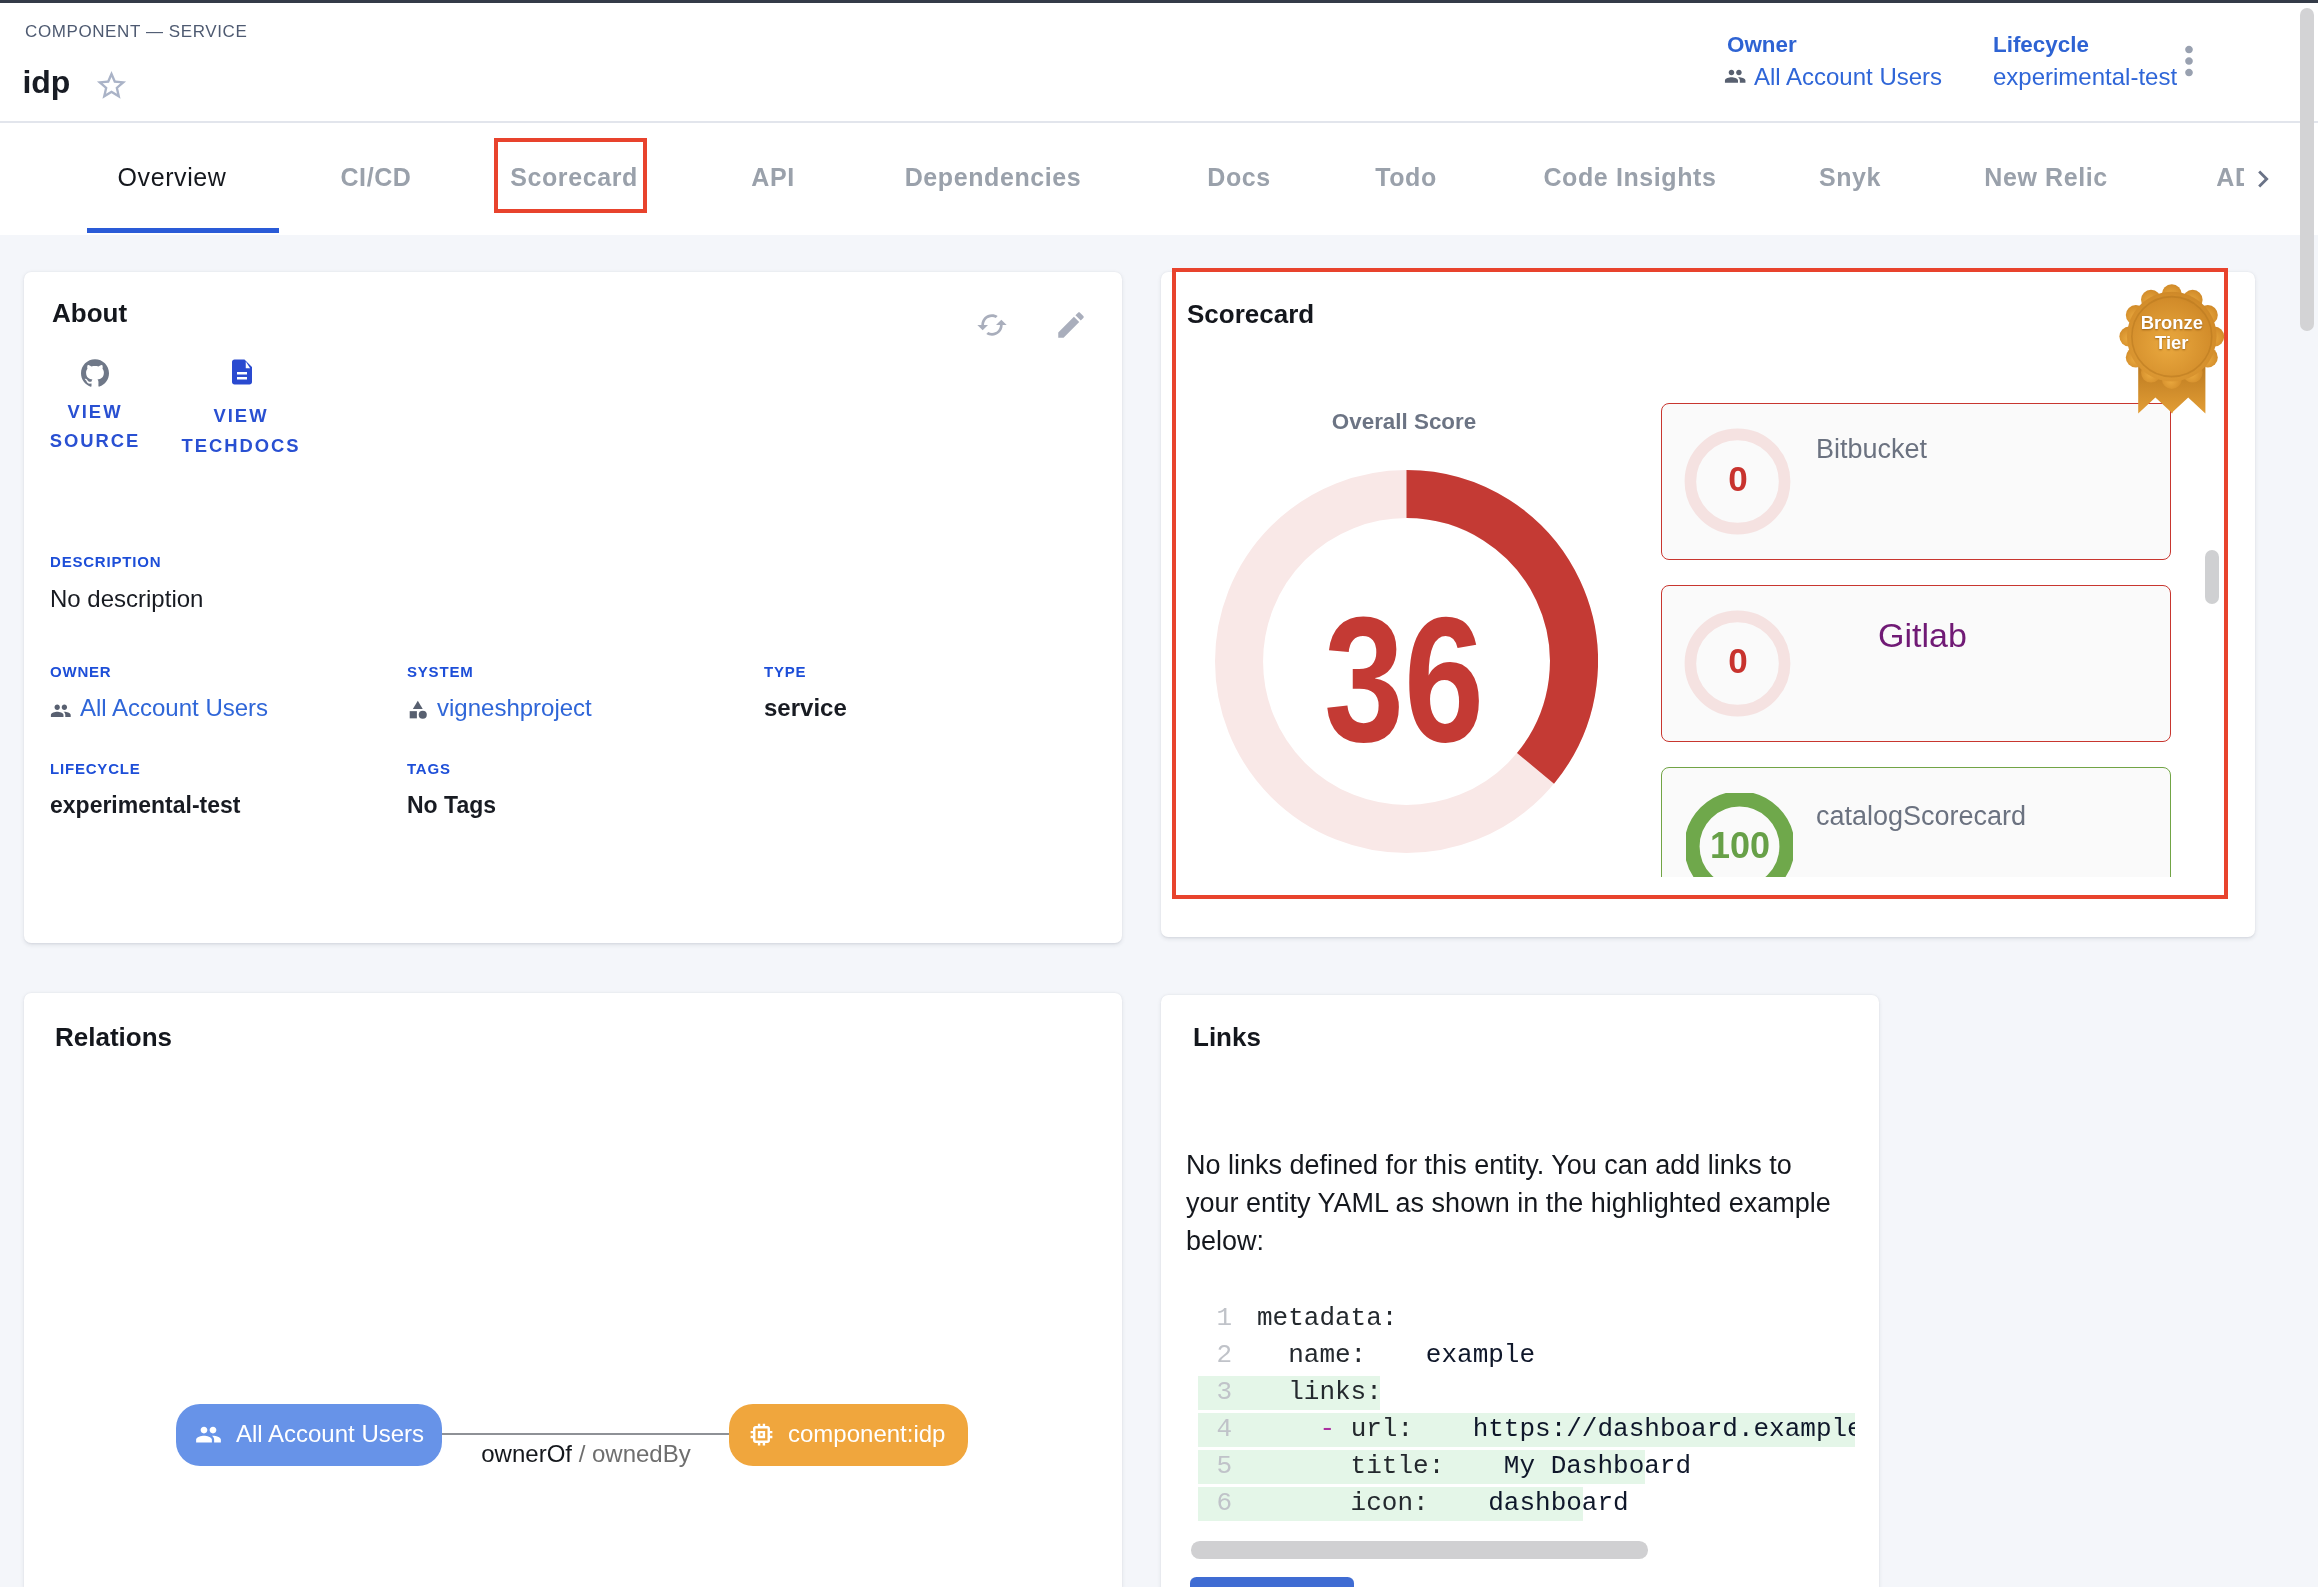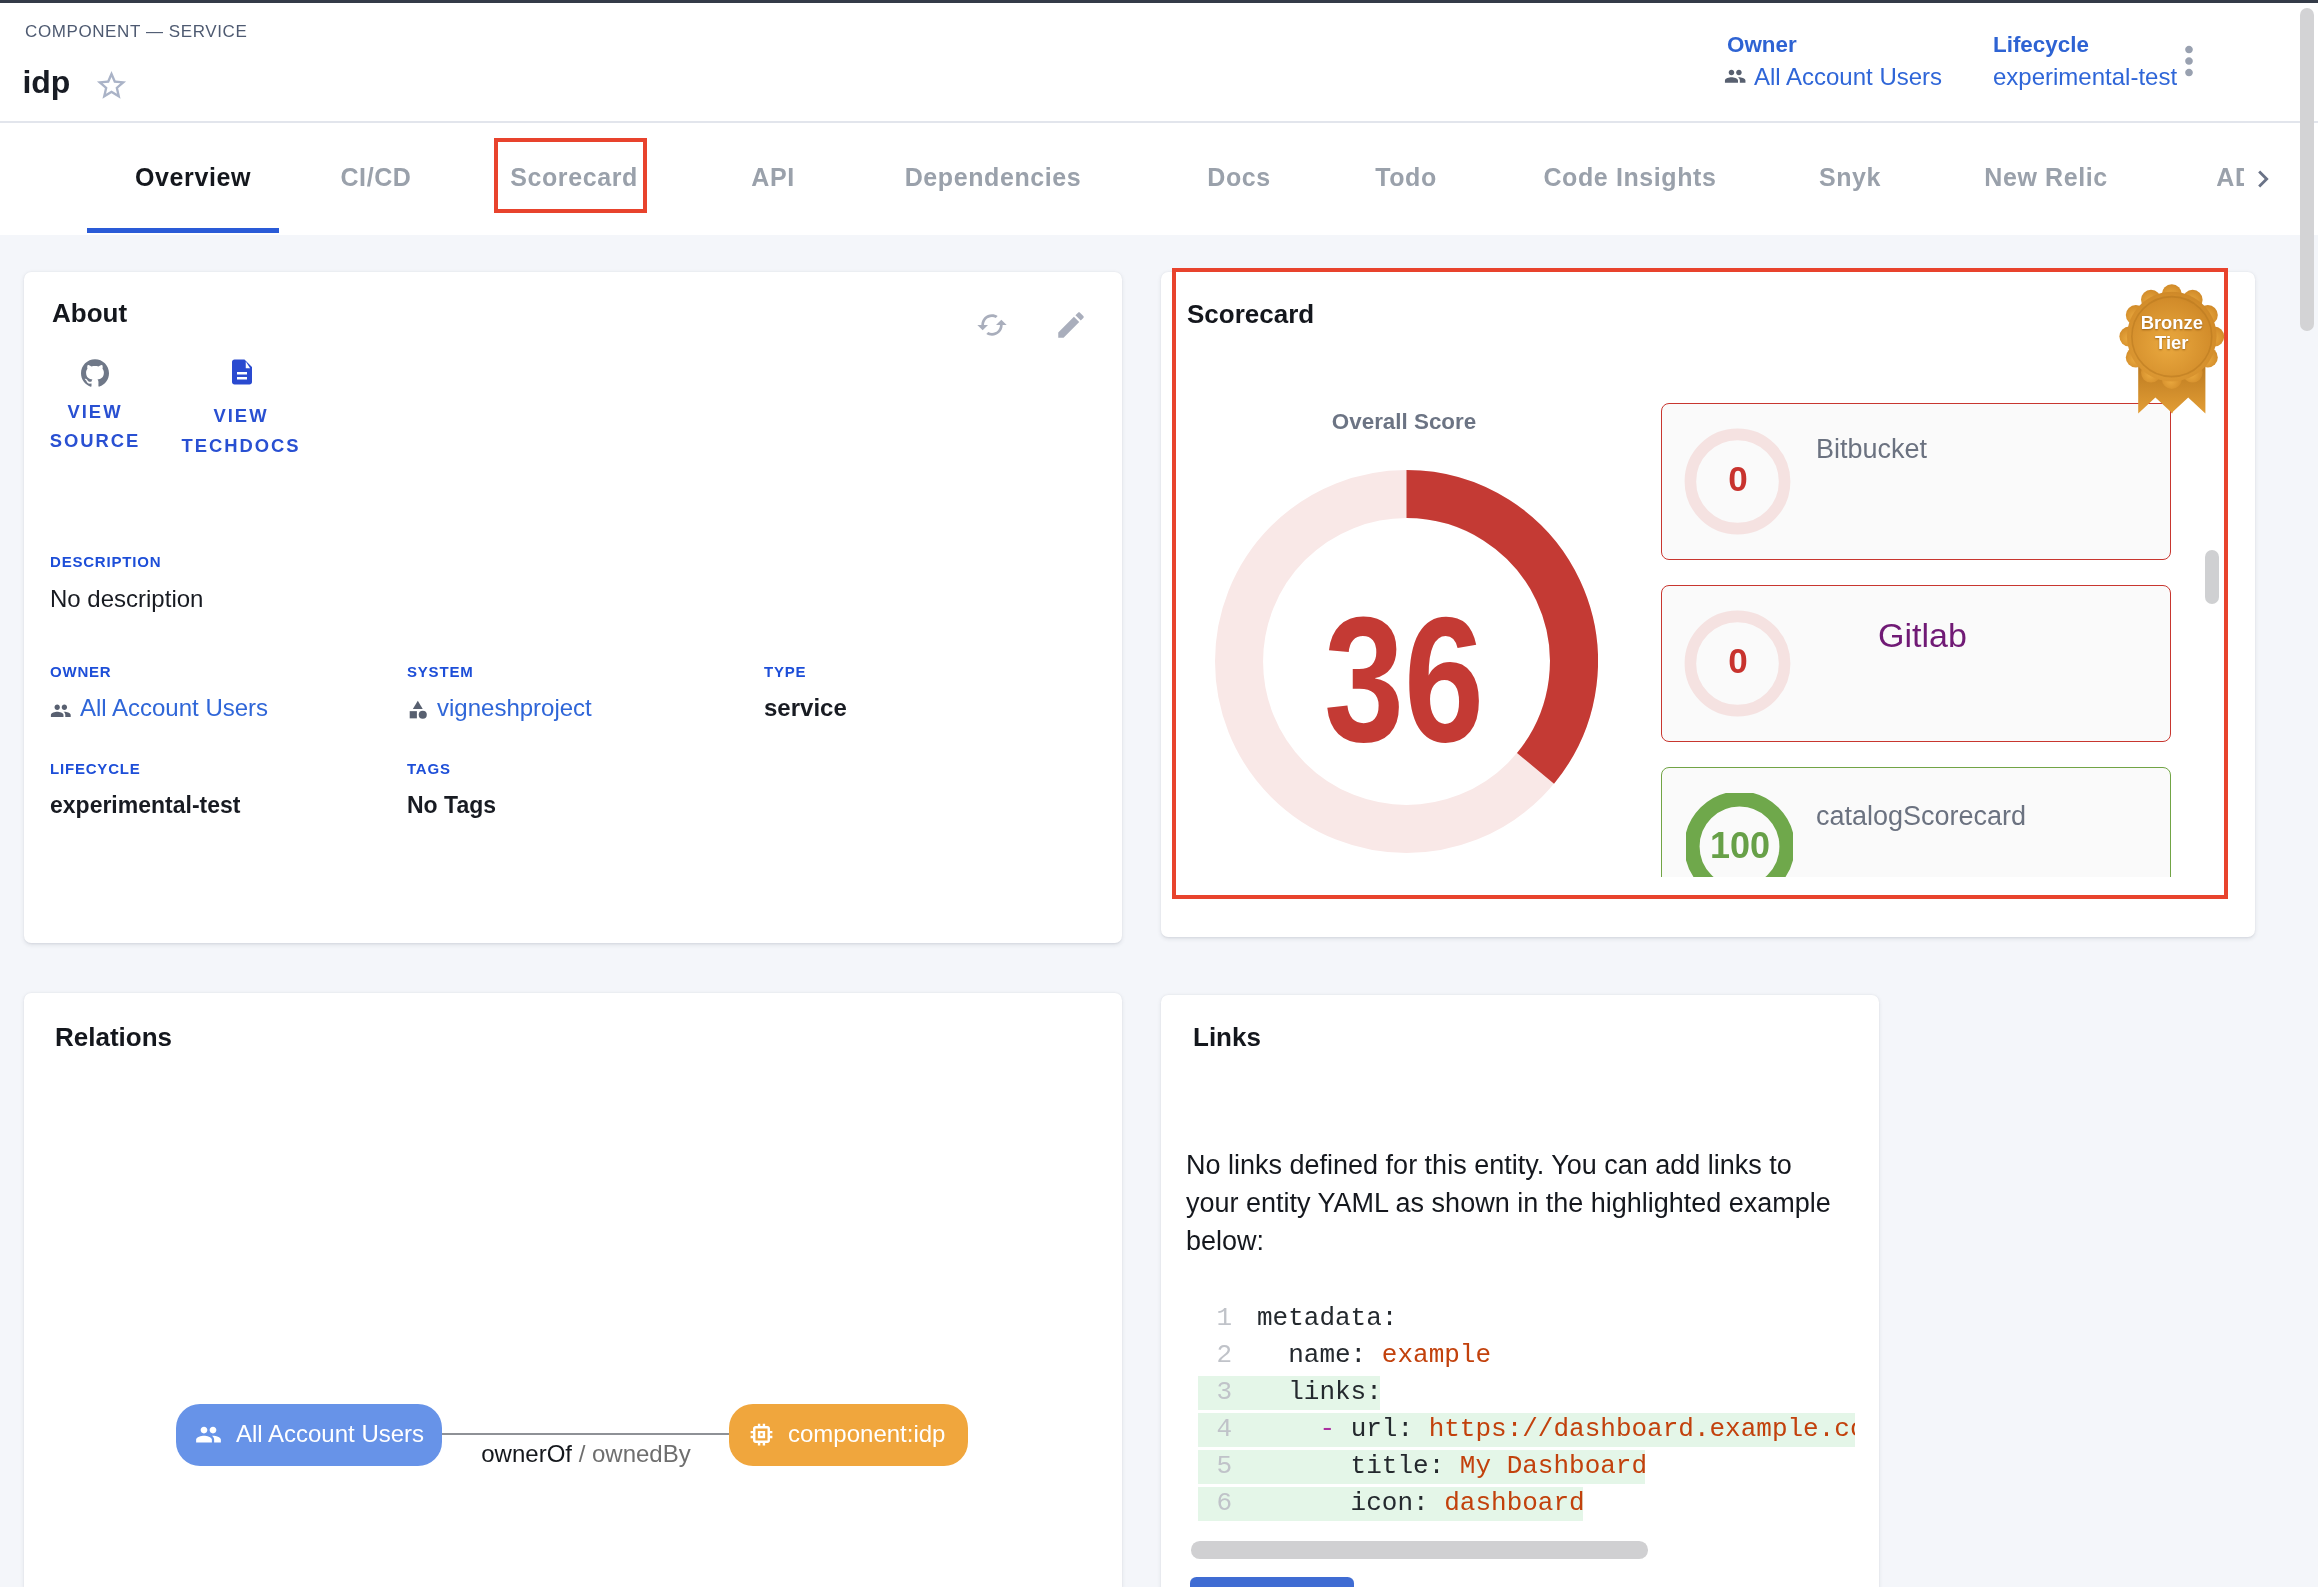--- a/index.html
+++ b/index.html
@@ -33,21 +33,21 @@
 
 <div class="abs nw" style="left:1993px; top:32px; font-size:22.4px; font-weight:700; color:#2e63d3;">Lifecycle</div>
 <div class="abs nw" style="left:1993px; top:63px; font-size:24px; color:#2f66d8;">experimental-test</div>
 
 <svg class="abs" style="left:2166px; top:38px;" width="46" height="46" viewBox="0 0 24 24" fill="#99a1b0">
     <path d="M12 8c1.1 0 2-.9 2-2s-.9-2-2-2-2 .9-2 2 .9 2 2 2zm0 2c-1.1 0-2 .9-2 2s.9 2 2 2 2-.9 2-2-.9-2-2-2zm0 6c-1.1 0-2 .9-2 2s.9 2 2 2 2-.9 2-2-.9-2-2-2z"></path>
   </svg>
 
 <div class="abs" style="left:0; top:121px; width:2319px; height:1.6px; background:#e2e5ec;"></div>
 
-<div class="tab" style="left:193px; color:#14171d; font-weight:700;">Overview</div>
+<div class="tab" style="left:172px; color:#14171d; font-weight:400;">Overview</div>
 <div class="tab" style="left:376px;">CI/CD</div>
 <div class="tab" style="left:574px;">Scorecard</div>
 <div class="tab" style="left:773px;">API</div>
 <div class="tab" style="left:993px;">Dependencies</div>
 <div class="tab" style="left:1215px;margin-left:24px;">Docs</div>
 <div class="tab" style="left:1406px;">Todo</div>
 <div class="tab" style="left:1630px;">Code Insights</div>
 <div class="tab" style="left:1850px;">Snyk</div>
 <div class="tab" style="left:2046px;">New Relic</div>
 <div class="abs" style="left:2203px; top:0; width:41px; height:240px; overflow:hidden;">
@@ -228,21 +228,21 @@
       <span class="hl" style="width:385px;"></span>
       <span class="lnum">6</span>
       <span class="code">      icon: <i class="g">dashboard</i></span>
     </div>
 </div>
 <style>
 .cl { position:relative; height:37px; }
 .lnum { position:absolute; left:37px; top:4px; width:34px; text-align:right; color:#c0c3c9; line-height:29px; }
 .code { position:absolute; left:96px; top:4px; color:#24292e; white-space:pre; line-height:29px; }
 .code i { font-style:normal; }
-.g { color:#c2410c; }
+.g { color:#0f172a;margin-left:44px; }
 .m { color:#aa309f; }
 .hl { position:absolute; left:37px; top:1.6px; height:34px; background:#e4f6e8; }
 </style>
 
 <div class="abs" style="left:1191px; top:1541px; width:457px; height:17.6px; border-radius:8.8px; background:#d0d0d2;"></div>
 <div class="abs" style="left:1190px; top:1577px; width:164px; height:35px; border-radius:6.4px; background:#3f6cd3;"></div>
 
 <div class="abs" style="left:2300px; top:8px; width:14.4px; height:323px; border-radius:7.2px; background:#d3d3d5;"></div>
 
 

